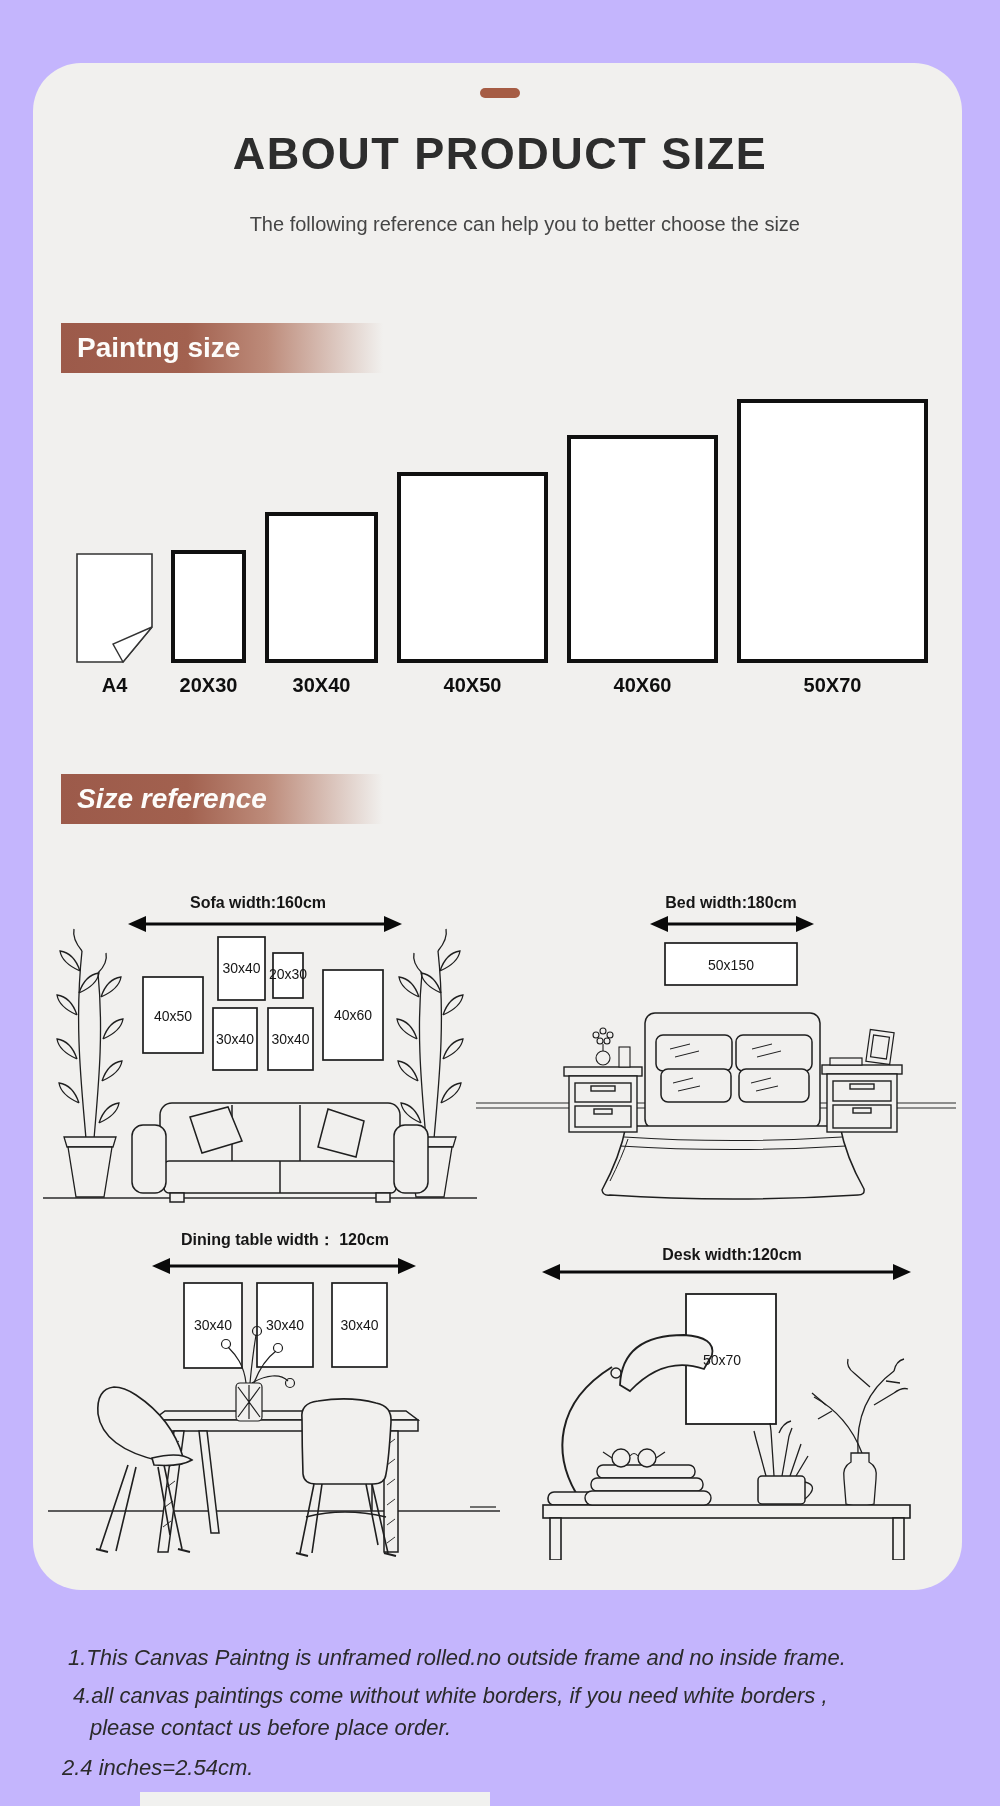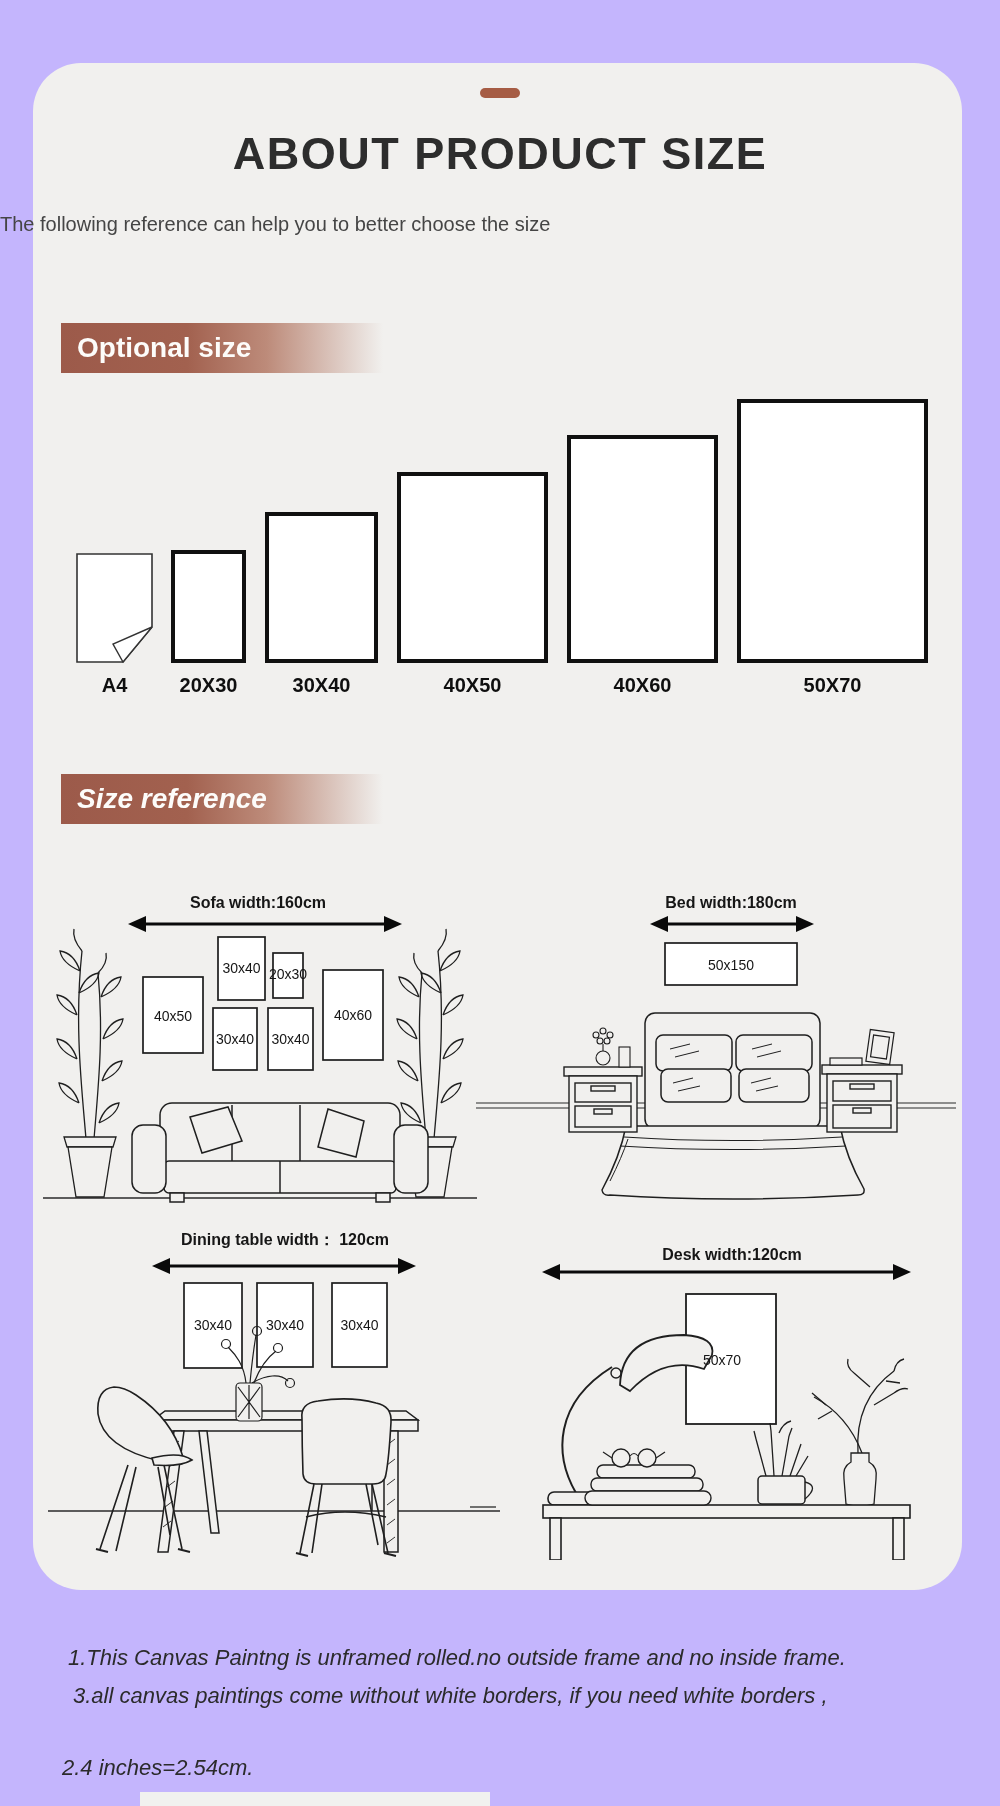--- a/index.html
+++ b/index.html
@@ -3,21 +3,21 @@
 <meta charset="utf-8">
 <style>
   html,body{margin:0;padding:0;background:#ffffff;}
   .page{position:relative;width:1000px;height:1806px;background:#c4b5fd;overflow:hidden;
         font-family:"Liberation Sans",sans-serif;padding-left:24px;}
   .card{position:absolute;left:33px;top:63px;width:929px;height:1527px;
         background:#f1f0ee;border-radius:48px;}
   .dash{position:absolute;left:480px;top:88px;width:40px;height:10px;border-radius:5px;background:#a65c44;}
   .title{position:absolute;left:0;top:128px;width:1000px;text-align:center;
          font-size:45px;font-weight:800;letter-spacing:1.5px;color:#2d2d2d;}
-  .subtitle{position:absolute;left:0;top:213px;width:800px;text-align:left;
+  .subtitle{position:absolute;left:0;top:213px;width:800px;text-align:right;
             font-size:20px;color:#454545;}
   .banner{position:absolute;left:61px;width:332px;height:50px;line-height:50px;
           padding-left:16px;box-sizing:border-box;font-size:28px;font-weight:bold;color:#fdfcfa;
           background:linear-gradient(90deg,#9c5a4a 0%,#a2614f 38%,#bd8b7a 62%,rgba(241,240,238,0) 97%);}
   .banner-optional{top:323px;}
   .banner-reference{top:774px;font-style:italic;}
   .sizebox{position:absolute;background:#ffffff;border:4px solid #101010;box-sizing:border-box;}
   .box-2030{left:171px;top:550px;width:75px;height:113px;}
   .box-3040{left:265px;top:512px;width:113px;height:151px;}
   .box-4050{left:397px;top:472px;width:151px;height:191px;}
@@ -49,21 +49,21 @@
 </head>
 <body>
 
 <div class="page">
   <div class="card"></div>
 
   <div class="dash"></div>
   <div class="title">ABOUT PRODUCT SIZE</div>
   <div class="subtitle">The following reference can help you to better choose the size</div>
 
-  <div class="banner banner-optional">Optional size</div>
+  <div class="banner banner-optional">Paintng size</div>
 
   <svg class="box-a4" viewBox="0 0 77 110">
     <path d="M1,1 H76 V74 L47,109 H1 Z" fill="#ffffff" stroke="#333333" stroke-width="1.6"></path>
     <path d="M76,74 L47,109 L37,91 Z" fill="#ffffff" stroke="#333333" stroke-width="1.4"></path>
   </svg>
   <div class="sizebox box-2030"></div>
   <div class="sizebox box-3040"></div>
   <div class="sizebox box-4050"></div>
   <div class="sizebox box-4060"></div>
   <div class="sizebox box-5070"></div>
@@ -302,17 +302,18 @@
 
     <g stroke="#1f1f1f" stroke-width="1.3" fill="none">
       <path d="M296,261 L286,224 M304,261 L301,216 M312,261 L319,221 M320,261 L331,229 M326,261 L338,241"></path>
       <path d="M286,224 l-2,-8 M301,216 l-1,-8 M319,221 l3,-8 M309,218 q4,-10 12,-12"></path>
       <rect x="288" y="261" width="47" height="28" rx="4" fill="#f1f0ee" stroke-width="1.5"></rect>
       <path d="M335,267 q15,4 0,17"></path>
     </g>
   </svg>
 
   <div class="note note-1">1.This Canvas Paintng is unframed rolled.no outside frame and no inside frame.</div>
-  <div class="note note-2a">3.all canvas paintings come without white borders, if you need white borders ,</div>
+  <div class="note note-2a">4.all canvas paintings come without white borders, if you need white borders ,</div>
+  <div class="note note-2b">please contact us before place order.</div>
   <div class="note note-3">2.4 inches=2.54cm.</div>
 
   <div class="footer-bar"></div>
 </div>
 
 </body></html>

